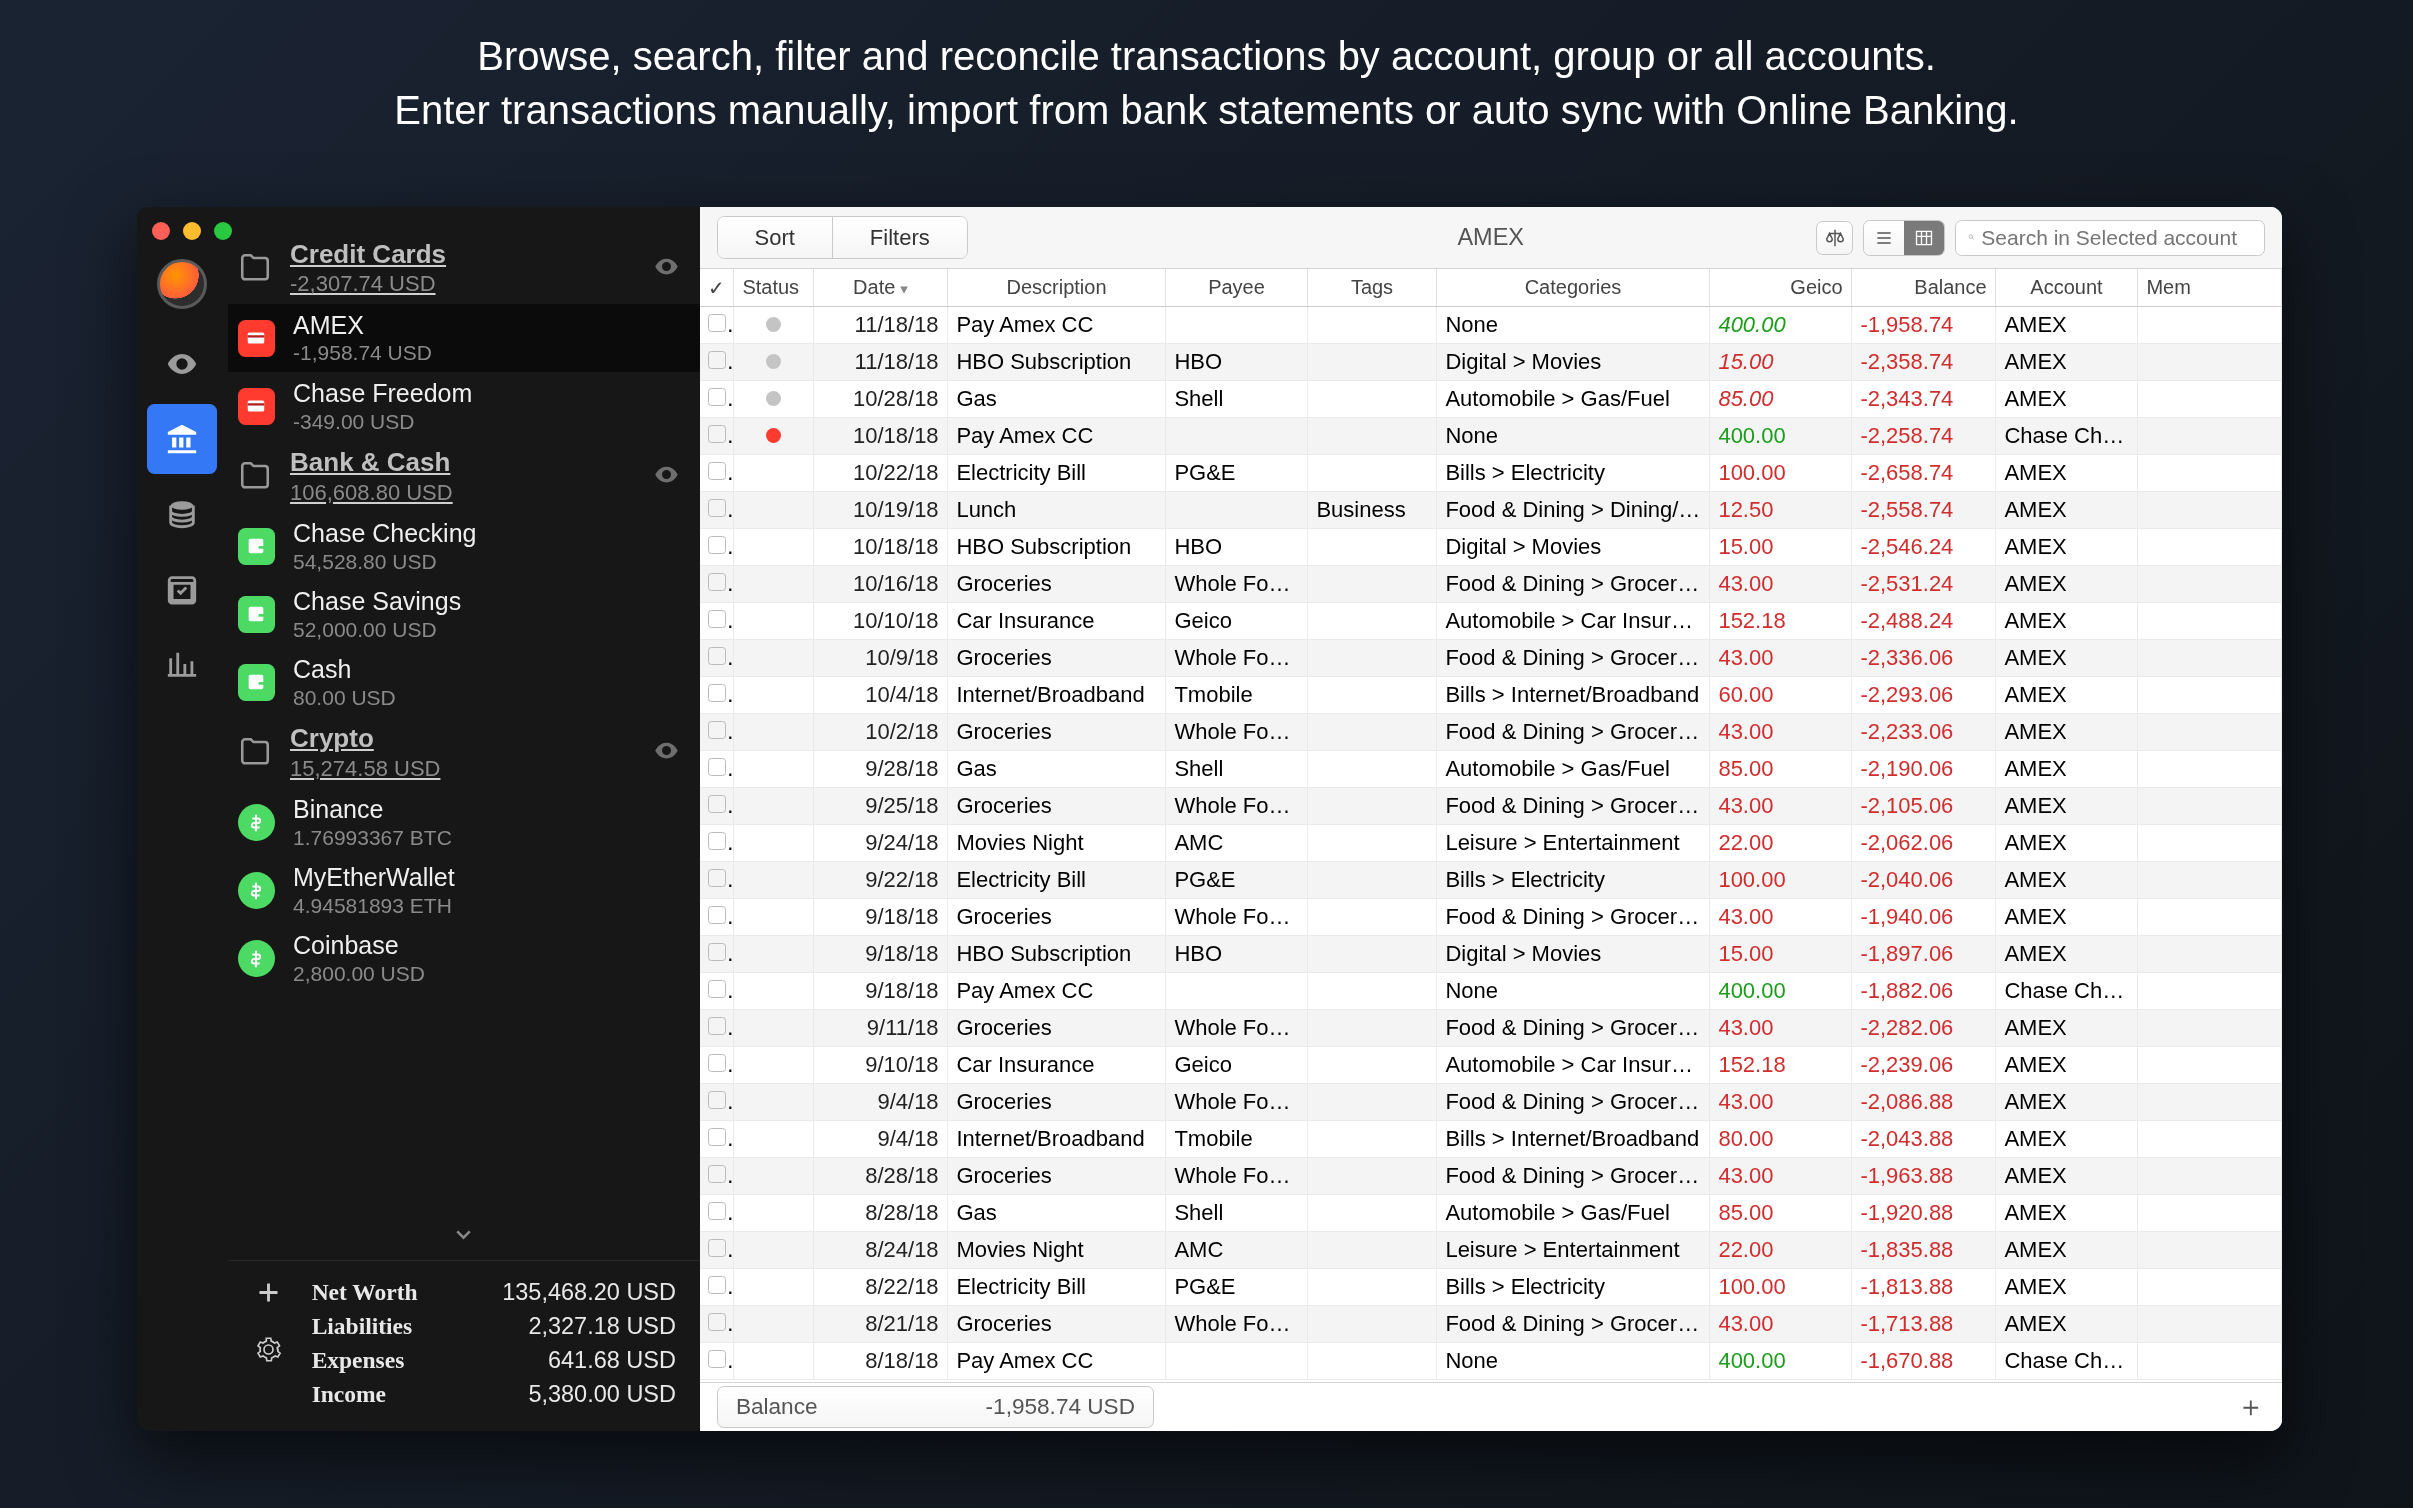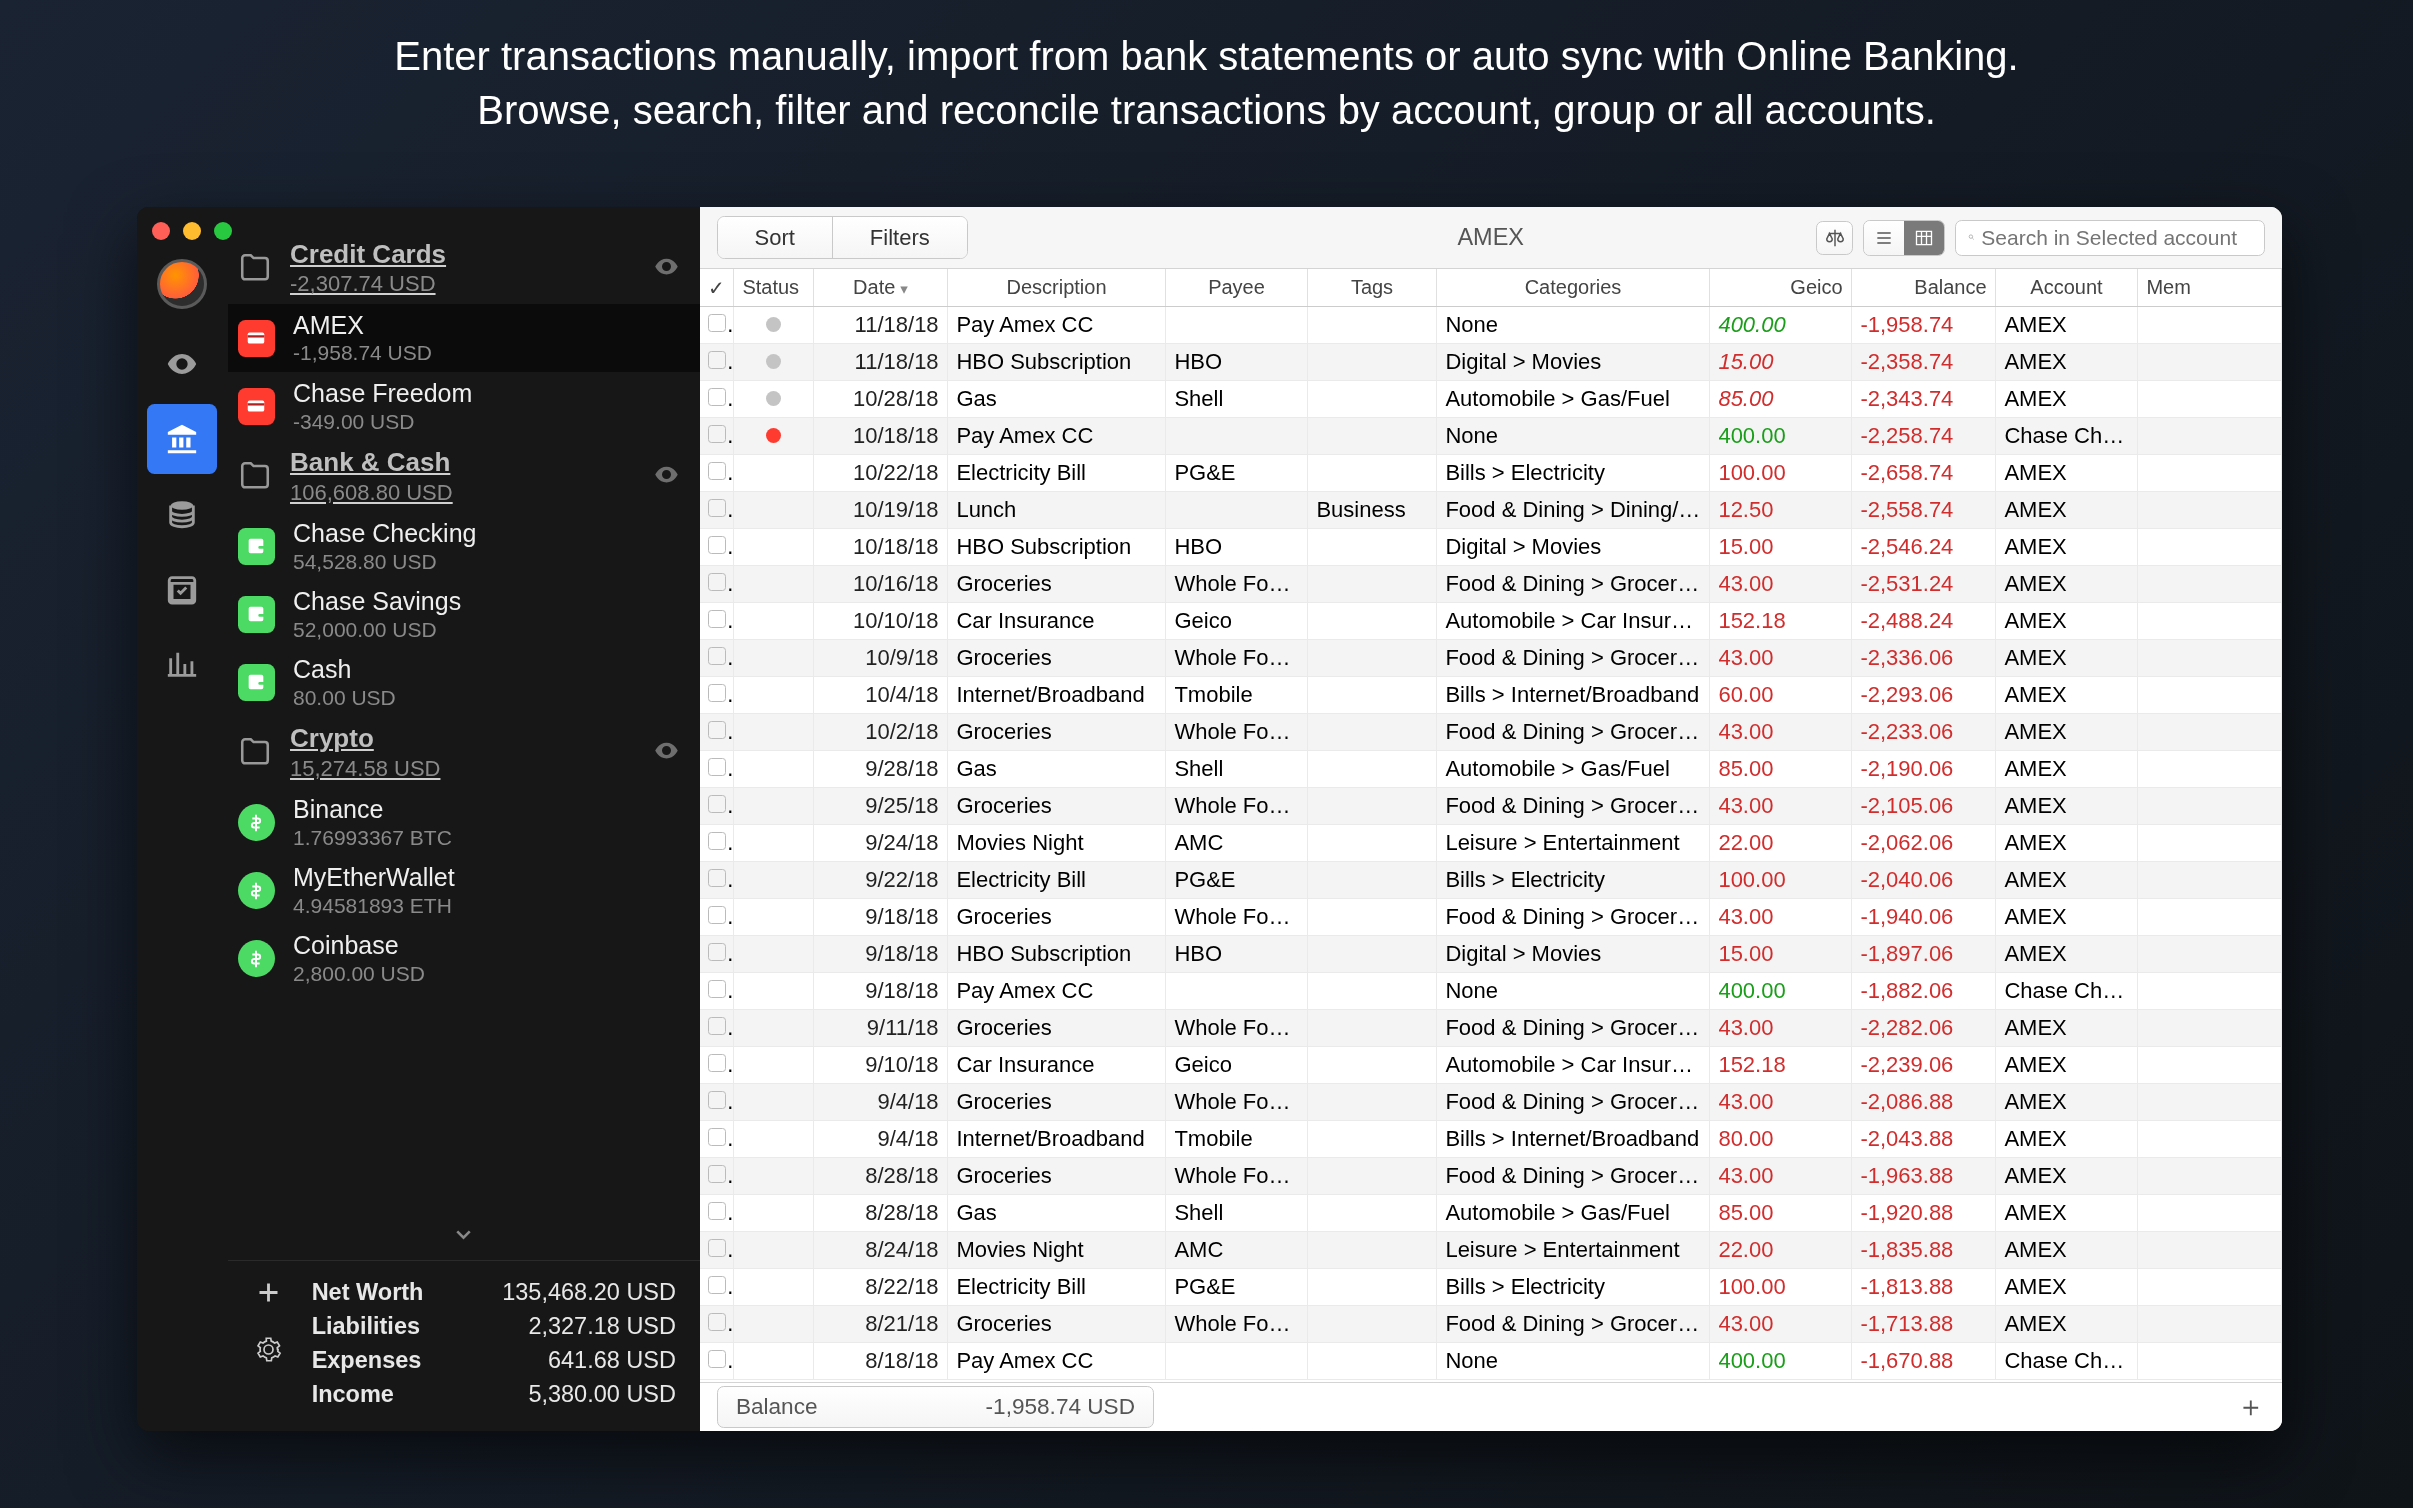--- a/index.html
+++ b/index.html
@@ -44,21 +44,21 @@
 .account-balance { font-size: 21px; color: #8a8a8a; margin-top: 1.7px; }
 
 .sidebar-collapse { text-align: center; padding: 10px 0; }
 .sidebar-collapse svg { width: 25px; height: 25px; fill: #888; }
 
 .summary-block { padding: 18.4px 23.5px 23.5px 17px; border-top: 0.8px solid #2a2a2a; display: flex; gap: 20px; }
 .summary-left { display: flex; flex-direction: column; gap: 30px; align-items: center; width: 47px; }
 .summary-left svg { width: 27px; height: 27px; fill: #ccc; }
 .summary-rows { flex: 1; display: flex; flex-direction: column; gap: 6.7px; }
 .summary-row { display: flex; justify-content: space-between; font-size: 23.5px; color: #e8e8e8; }
-.summary-row .label { font-weight: 600; }
+.summary-row .label { font-weight: 600; font-family: Liberation Serif, serif; }
 
 .main-panel { flex: 1; background: #fff; display: flex; flex-direction: column; }
 .toolbar { height: 62px; background: #f6f6f6; border-bottom: 0.8px solid #d4d4d4; display: flex; align-items: center; padding: 0 17px; position: relative; }
 .seg-control { display: flex; background: #fff; border: 0.8px solid #c9c9c9; border-radius: 7.5px; overflow: hidden; }
 .seg-btn { padding: 7.5px 37px; font-size: 22px; color: #333; border-right: 0.8px solid #c9c9c9; cursor: pointer; background: linear-gradient(#fff, #f5f5f5); }
 .seg-btn:last-child { border-right: none; }
 .toolbar-title { position: absolute; left: 50%; transform: translateX(-50%); font-size: 23.5px; color: #555; }
 .toolbar-right { margin-left: auto; display: flex; align-items: center; gap: 10px; }
 .balance-toggle { width: 37px; height: 34px; display: flex; align-items: center; justify-content: center; border: 0.8px solid #c9c9c9; border-radius: 6.7px; background: linear-gradient(#fff, #f5f5f5); }
 .balance-toggle svg { width: 22px; height: 22px; fill: #555; }
@@ -106,22 +106,22 @@
 .col-balance { width: 144px; }
 .col-account { width: 142px; }
 .col-memo { width: 144px; }
 
 .sort-arrow { font-size: 15px; color: #888; margin-left: 5px; }
 </style>
 </head>
 <body>
 
 <div class="promo-text">
+  <div>Browse, search, filter and reconcile transactions by account, group or all accounts.</div>
   <div>Enter transactions manually, import from bank statements or auto sync with Online Banking.</div>
-  <div>Browse, search, filter and reconcile transactions by account, group or all accounts.</div>
 </div>
 
 <div class="app-window">
 
   <div class="traffic-lights">
     <div class="traffic-light tl-close"></div>
     <div class="traffic-light tl-min"></div>
     <div class="traffic-light tl-max"></div>
   </div>
 

